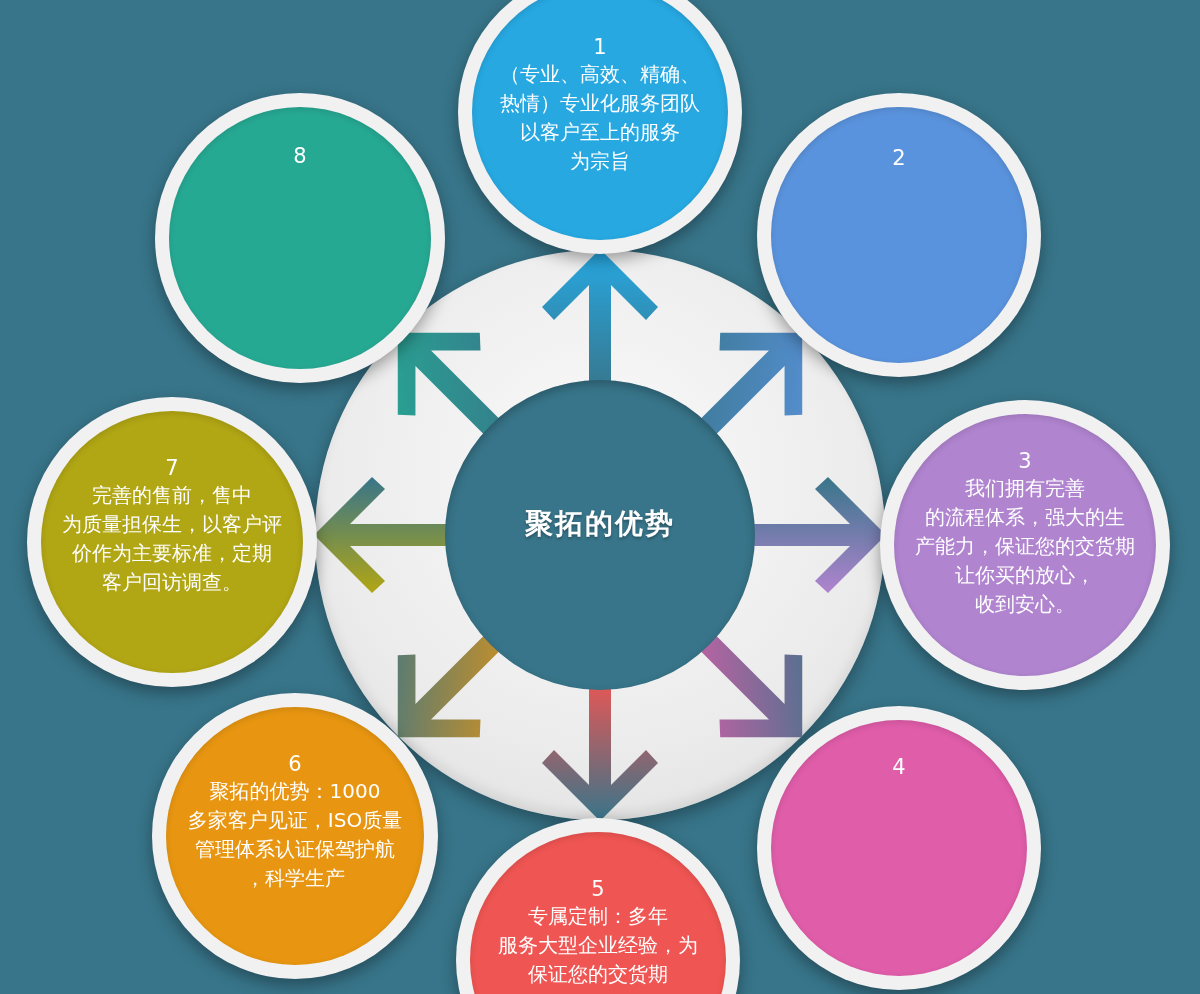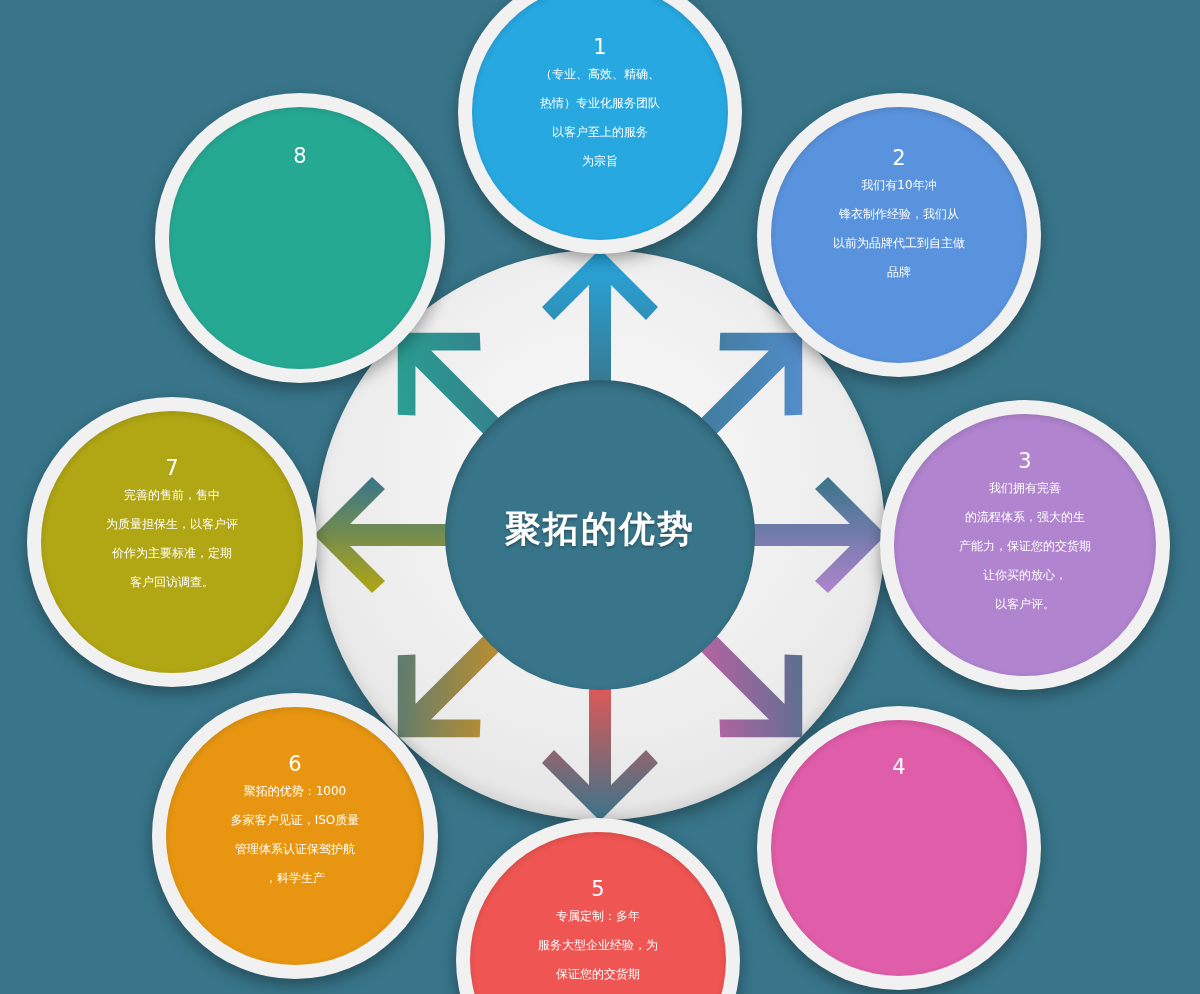--- a/index.html
+++ b/index.html
@@ -15,38 +15,38 @@
     background:radial-gradient(circle at 50% 40%, #fafafa 0%, #ececec 60%, #dcdcdc 100%);
     box-shadow:0 6px 18px rgba(0,0,0,0.35), inset 0 -6px 12px rgba(0,0,0,0.08);
   }
   .hub-core {
     position:absolute; left:445px; top:380px; width:310px; height:310px;
     border-radius:50%; background:#38758a;
     box-shadow:inset 0 4px 10px rgba(0,0,0,0.25);
   }
   .hub-title {
     position:absolute; left:445px; top:505px; width:310px; text-align:center;
-    color:#ffffff; font-size:36px; font-weight:bold; letter-spacing:2px;
+    color:#ffffff; font-size:28px; font-weight:bold; letter-spacing:2px;
     text-shadow:0 2px 3px rgba(0,0,0,0.3);
   }
   svg.arrows { position:absolute; left:0; top:0; }
   .node {
     position:absolute; border-radius:50%;
     background:#f1f1f1;
     box-shadow:0 6px 16px rgba(0,0,0,0.35);
   }
   .node-inner {
     position:absolute; left:14px; top:14px; right:14px; bottom:14px;
     border-radius:50%;
     display:flex; flex-direction:column; align-items:center; justify-content:flex-start;
     box-shadow:inset 0 2px 6px rgba(0,0,0,0.12);
   }
   .node-num { color:#fff; font-size:21px; line-height:26px; margin-top:24px; }
   .node-text {
-    color:#fff; font-size:12px; line-height:29px; text-align:center;
+    color:#fff; font-size:20px; line-height:29px; text-align:center;
     white-space:pre-line; padding:0 6px;
   }
 </style>
 </head>
 <body>
 
 <div class="stage">
 
   <div class="hub-ring"></div>
 
@@ -107,35 +107,31 @@
       <div class="node-text">（专业、高效、精确、
 热情）专业化服务团队
 以客户至上的服务
 为宗旨</div>
     </div>
   </div>
 
   <div class="node" style="left:757px; top:93px; width:284px; height:284px;">
     <div class="node-inner" style="background:#5a93dd; padding-top:14px;">
       <div class="node-num">2</div>
-      <div class="node-text">我们有10年冲
-锋衣制作经验，我们从
-以前为品牌代工到自主做
-品牌</div>
     </div>
   </div>
 
   <div class="node" style="left:880px; top:400px; width:290px; height:290px;">
     <div class="node-inner" style="background:#b084cf; padding-top:10px;">
       <div class="node-num">3</div>
       <div class="node-text">我们拥有完善
 的流程体系，强大的生
 产能力，保证您的交货期
 让你买的放心，
-以客户评。</div>
+收到安心。</div>
     </div>
   </div>
 
   <div class="node" style="left:757px; top:706px; width:284px; height:284px;">
     <div class="node-inner" style="background:#e05da9; padding-top:10px;">
       <div class="node-num">4</div>
     </div>
   </div>
 
   <div class="node" style="left:456px; top:818px; width:284px; height:284px;">

